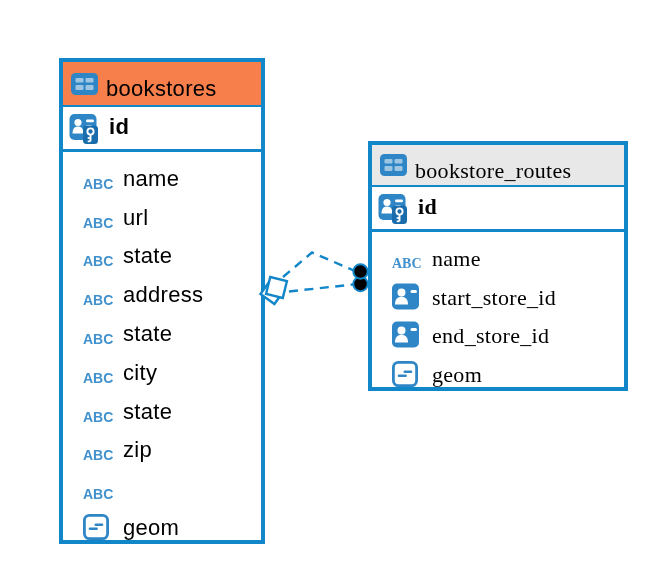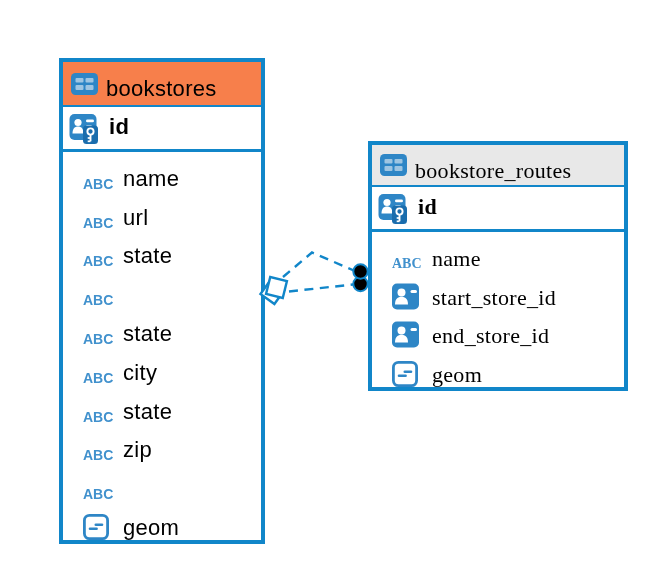--- a/index.html
+++ b/index.html
@@ -88,20 +88,21 @@
     <div class="row">
       <span class="cicon abc">ABC</span>
       <span class="clabel">url</span>
     </div>
     <div class="row">
       <span class="cicon abc">ABC</span>
       <span class="clabel">state</span>
     </div>
     <div class="row">
       <span class="cicon abc">ABC</span>
+      <span class="clabel">address</span>
     </div>
     <div class="row">
       <span class="cicon abc">ABC</span>
       <span class="clabel">state</span>
     </div>
     <div class="row">
       <span class="cicon abc">ABC</span>
       <span class="clabel">city</span>
     </div>
     <div class="row">

